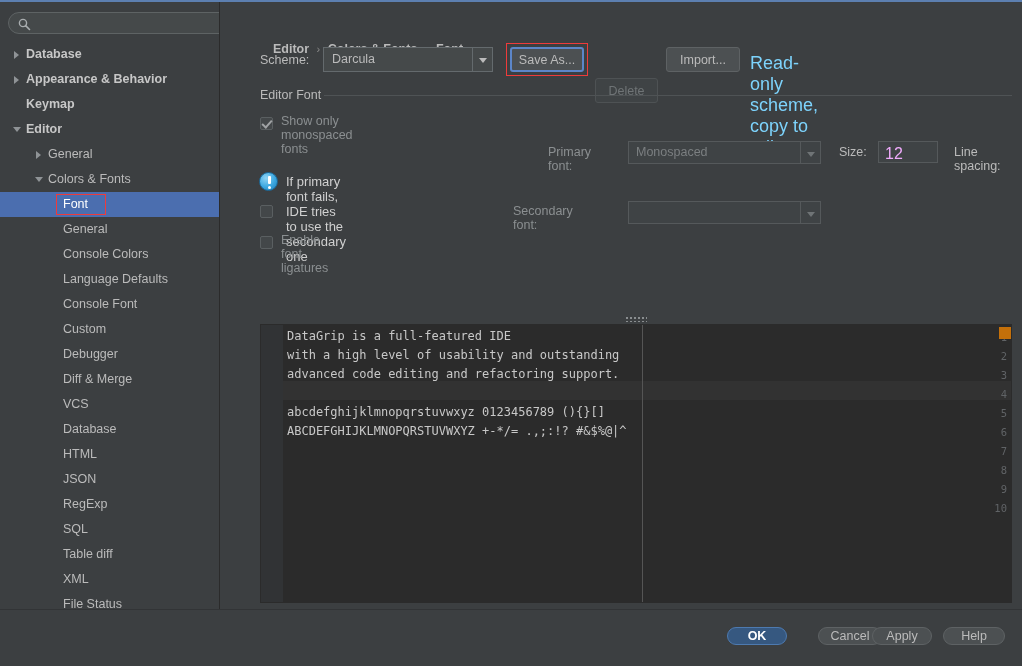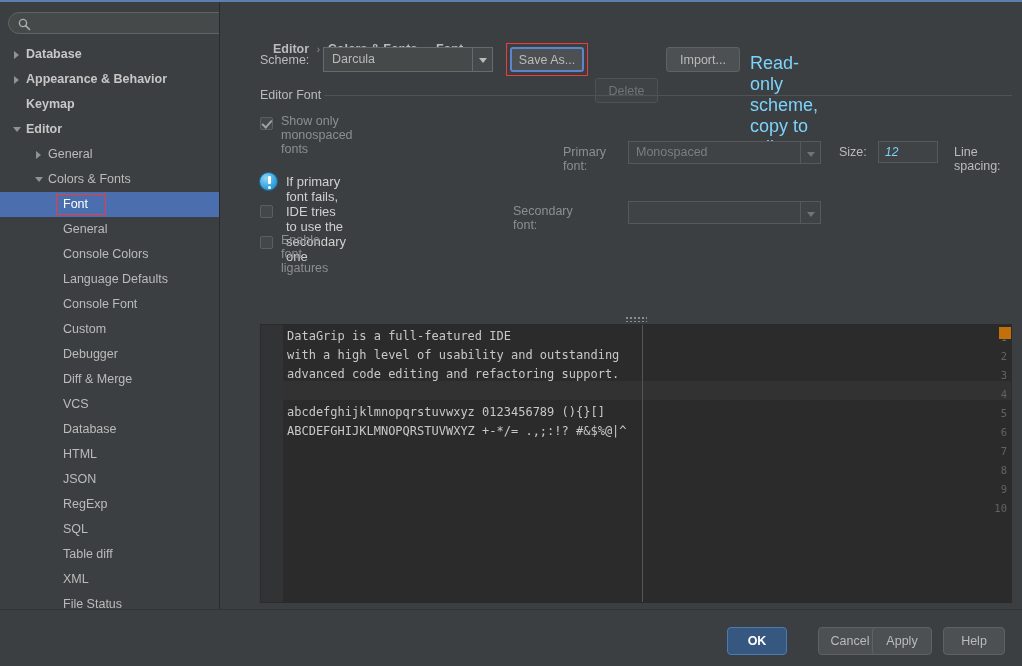--- a/index.html
+++ b/index.html
@@ -161,37 +161,37 @@
     transform: rotate(42deg);
   }
   .cbox.disabled { background: #434749; border-color: #5a5f61; }
   .dimtext { color: #8b8f91; }
 
   #row-mono { position: absolute; left: 11px; top: 112px; }
   #row-mono .cbox { left: 0; top: 3px; }
   #row-mono .lbl { position: absolute; left: 21px; top: 0; }
 
   #row-primary { position: absolute; left: 11px; top: 139px; }
-  #primary-label { position: absolute; left: 288px; top: 4px; margin-left: 15px; }
+  #primary-label { position: absolute; left: 288px; top: 4px; }
   #primary-combo {
     position: absolute; left: 368px; top: 0;
     width: 193px; height: 23px;
     background: #3f4345; border: 1px solid #55595b;
   }
   #primary-combo .val { position: absolute; left: 7px; top: 3px; font-size: 12.5px; color: #7b7f81; }
   #primary-combo .arrowbox { position: absolute; right: 0; top: 0; width: 20px; height: 21px; border-left: 1px solid #55595b; }
 
   #size-label { position: absolute; left: 590px; top: 143px; }
   #size-field {
     position: absolute; left: 629px; top: 139px;
     width: 60px; height: 22px;
     background: #3f4345; border: 1px solid #55595b;
   }
   #line-spacing-label { position: absolute; left: 705px; top: 143px; }
-  .field-val { position: absolute; left: 6px; top: 3px; font-size: 12px; color: #7dd3fc; font-style: italic; }
+  .field-val { position: absolute; left: 6px; top: 3px; font-size: 16px; color: #f0abfc; }
 
   #info-row { position: absolute; left: 10px; top: 170px; }
   #info-icon {
     position: absolute; left: 0; top: 0;
     width: 19px; height: 19px; border-radius: 50%;
     background: radial-gradient(circle at 35% 30%, #8fd4f5 0%, #3ba7e0 55%, #1f7fba 100%);
     border: 1px solid #1b6c9e;
   }
   #info-icon .bang {
     position: absolute; left: 8px; top: 3px;
@@ -270,22 +270,22 @@
   }
 
   
   #bottombar {
     position: absolute; left: 0; top: 607px;
     width: 1022px; height: 57px;
     background: #3c3f41;
     border-top: 1px solid #323436;
   }
   .dlg-btn {
-    position: absolute; top: 17px; height: 28px;
-    border-radius: 4px; font-size: 12.5px;
+    position: absolute; top: 17px; height: 18px;
+    border-radius: 9px; font-size: 12.5px;
     display: flex; align-items: center; justify-content: center;
     font-family: "Liberation Sans", sans-serif; cursor: default;
     background: #4c5052; border: 1px solid #5e6264; color: #bbbbbb;
   }
   #ok-btn {
     left: 727px; width: 60px;
     background: #365880; border: 1px solid #4d7ab0; color: #ffffff; font-weight: bold;
   }
   #cancel-btn { left: 818px; width: 64px; }
   #apply-btn { left: 872px; width: 60px; }

